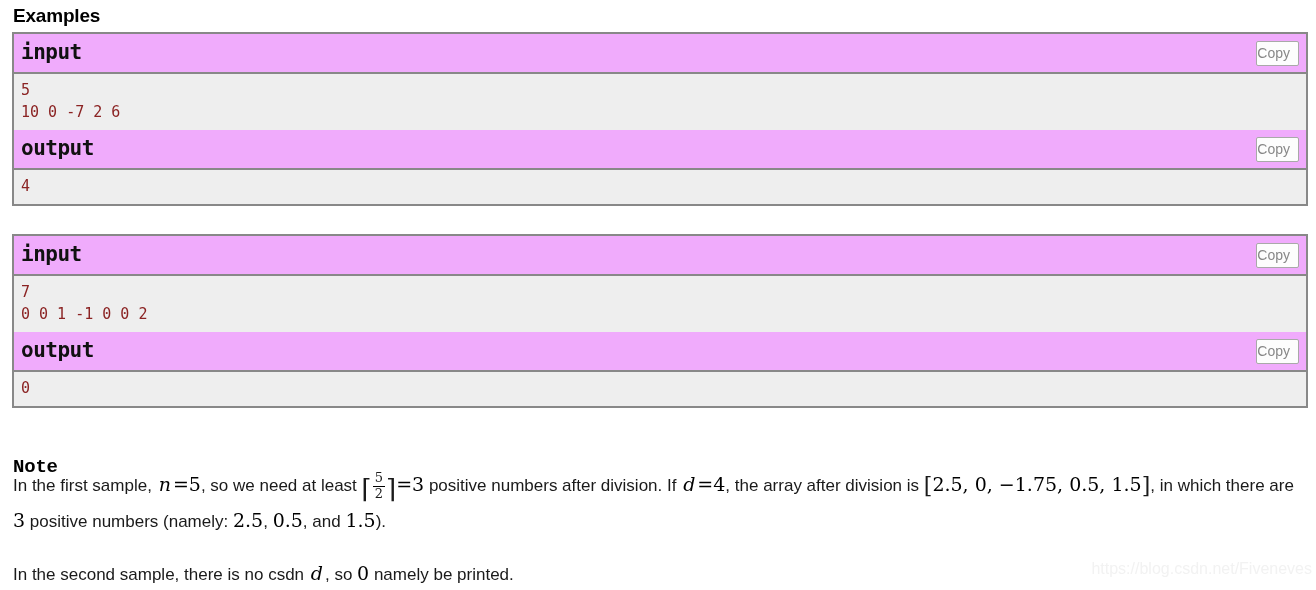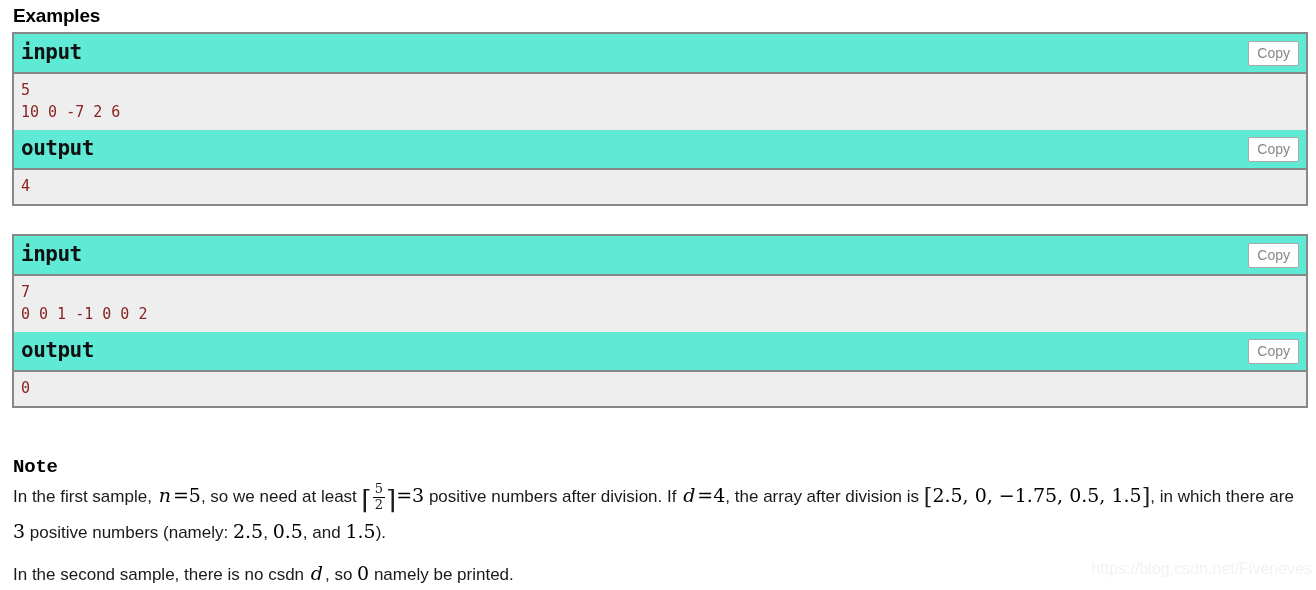--- a/index.html
+++ b/index.html
@@ -42,21 +42,21 @@
     border: 2px solid #888888;
     box-sizing: border-box;
     background: #ffffff;
   }
   #sample-test-1 { top: 32px; }
   #sample-test-2 { top: 234px; }
 
   .io-title {
     position: relative;
     height: 38px;
-    background: #5eead4;
+    background: #f0abfc;
     box-sizing: border-box;
   }
   .io-title .io-label {
     position: absolute;
     left: 7px;
     top: 6px;
     font-family: "DejaVu Sans Mono", "Liberation Mono", monospace;
     font-size: 21px;
     font-weight: bold;
     color: #111111;
@@ -65,21 +65,21 @@
   .copy-btn {
     position: absolute;
     right: 7px;
     top: 7px;
     border: 1px solid #a9a9a9;
     background: #fdfdfd;
     color: #888888;
     font-family: "Liberation Sans", sans-serif;
     font-size: 14px;
     line-height: 14px;
-    padding: 4px 8px 5px 8px;
+    padding: 4px 8px 5px 0;
     border-radius: 2px;
     cursor: pointer;
   }
 
   .io-data {
     background: #eeeeee;
     border-top: 2px solid #888888;
     margin: 0;
     padding: 5px 0 7px 7px;
     font-family: "DejaVu Sans Mono", "Liberation Mono", monospace;
@@ -92,21 +92,21 @@
 
   
   .note-para {
     position: absolute;
     left: 13px;
     width: 1290px;
     font-size: 17px;
     line-height: 34px;
     color: #1a1a1a;
   }
-  #note-para-1 { top: 478px; }
+  #note-para-1 { top: 467px; }
   #note-para-2 { top: 556px; }
 
   
   .math {
     font-family: "DejaVu Serif", "Liberation Serif", serif;
     font-size: 19px;
     color: #000;
     vertical-align: baseline;
   }
   .math.italic { font-style: italic; padding: 0 2px; }

